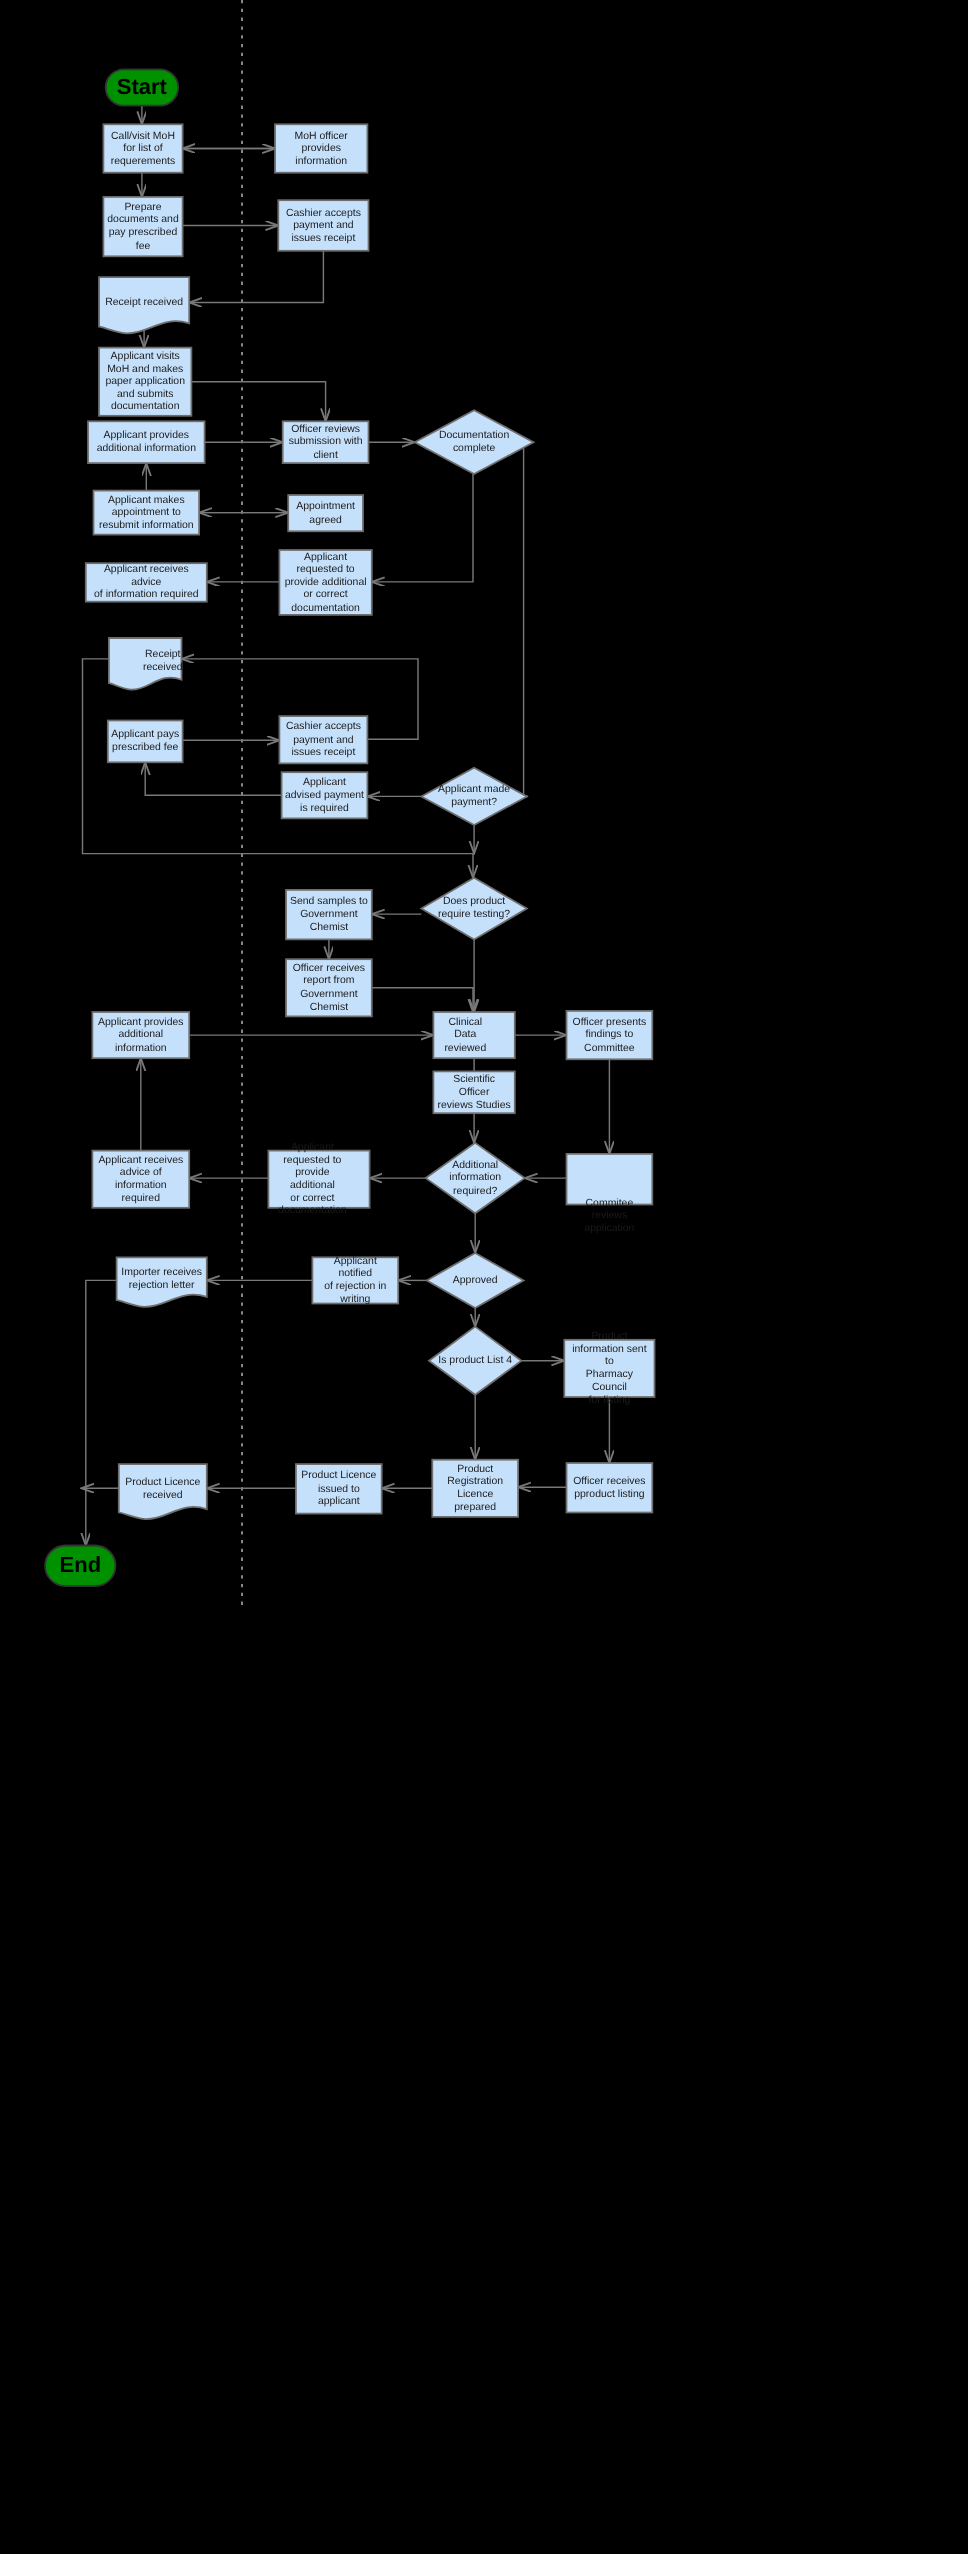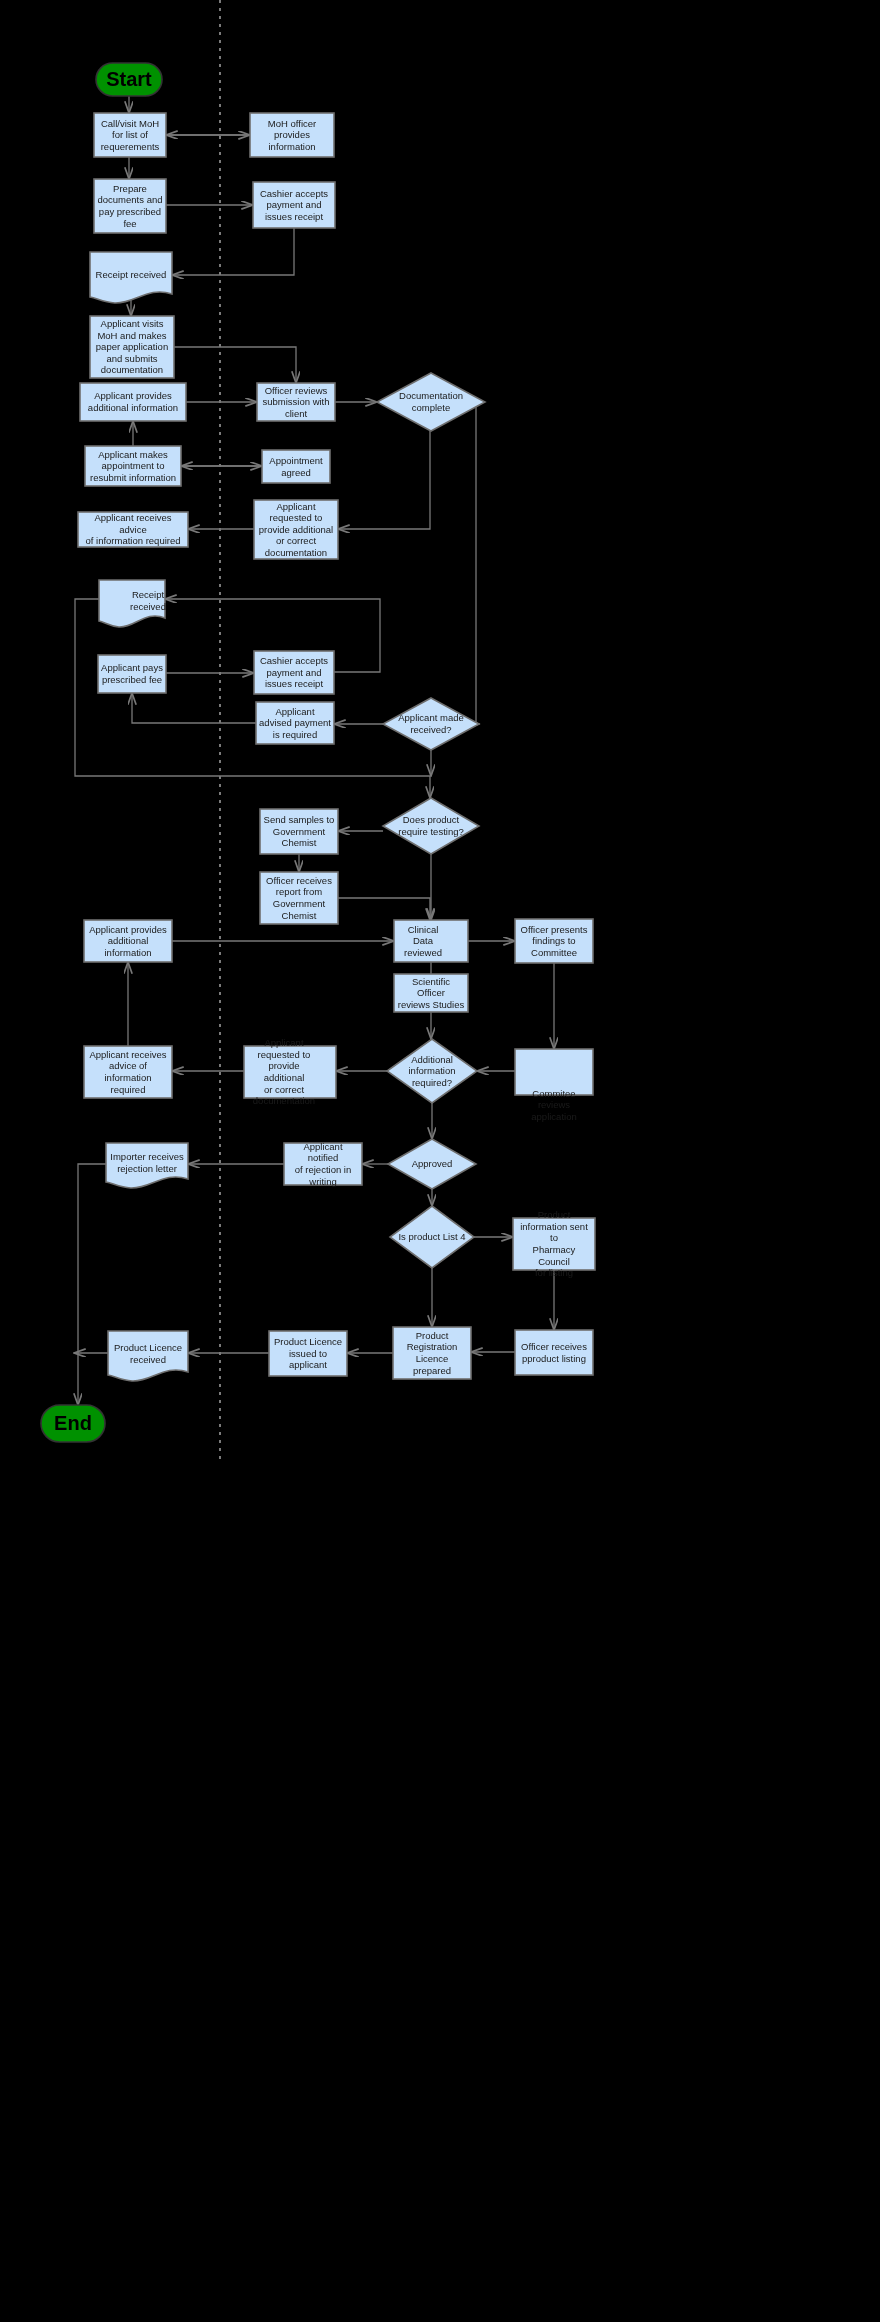--- a/index.html
+++ b/index.html
@@ -218,21 +218,21 @@
 received</div>
       <div class="node-label" style="left: 98px; top: 655px; width: 68px; height: 38px;">Applicant pays
 prescribed fee</div>
       <div class="node-label" style="left: 254px; top: 651px; width: 80px; height: 43px;">Cashier accepts
 payment and
 issues receipt</div>
       <div class="node-label" style="left: 256px; top: 702px; width: 78px; height: 42px;">Applicant
 advised payment
 is required</div>
       <div class="node-label" style="left: 383px; top: 698px; width: 96px; height: 52px;">Applicant made
-received?</div>
+payment?</div>
       <div class="node-label" style="left: 383px; top: 798px; width: 96px; height: 56px;">Does product
 require testing?</div>
       <div class="node-label" style="left: 260px; top: 809px; width: 78px; height: 45px;">Send samples to
 Government
 Chemist</div>
       <div class="node-label" style="left: 260px; top: 872px; width: 78px; height: 52px;">Officer receives
 report from
 Government
 Chemist</div>
       <div class="node-label" style="left: 84px; top: 920px; width: 88px; height: 42px;">Applicant provides

